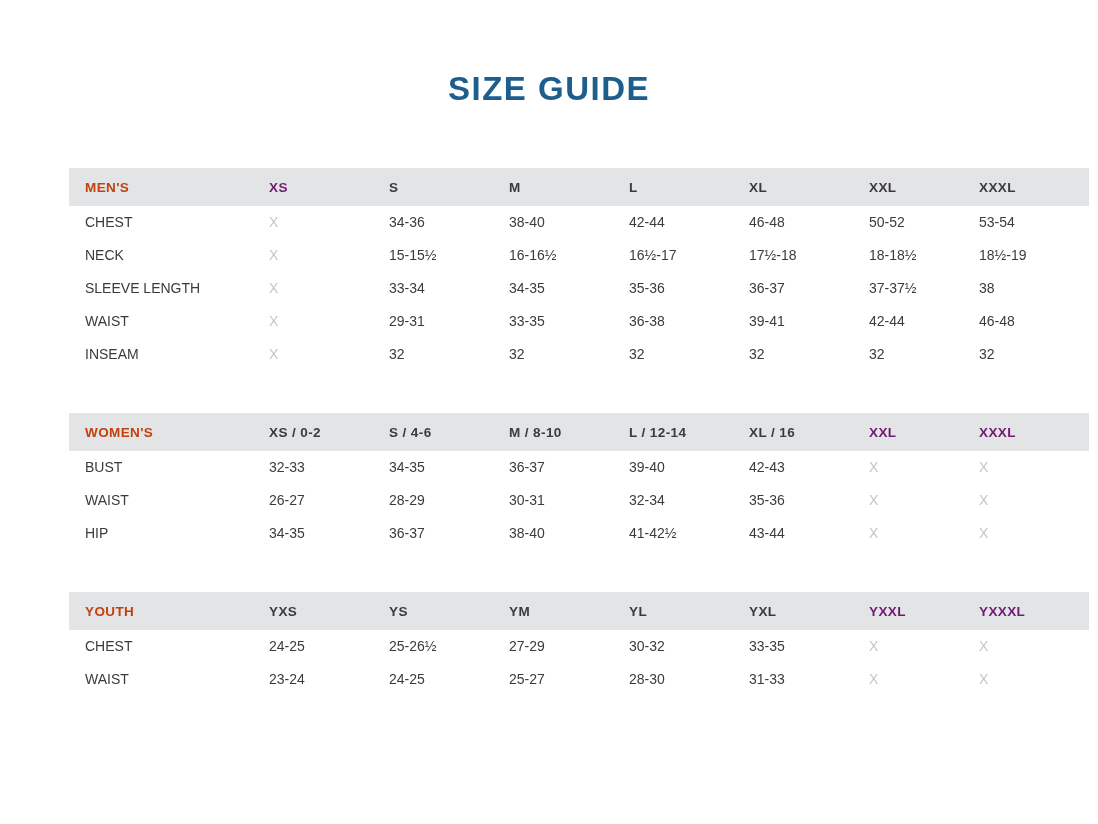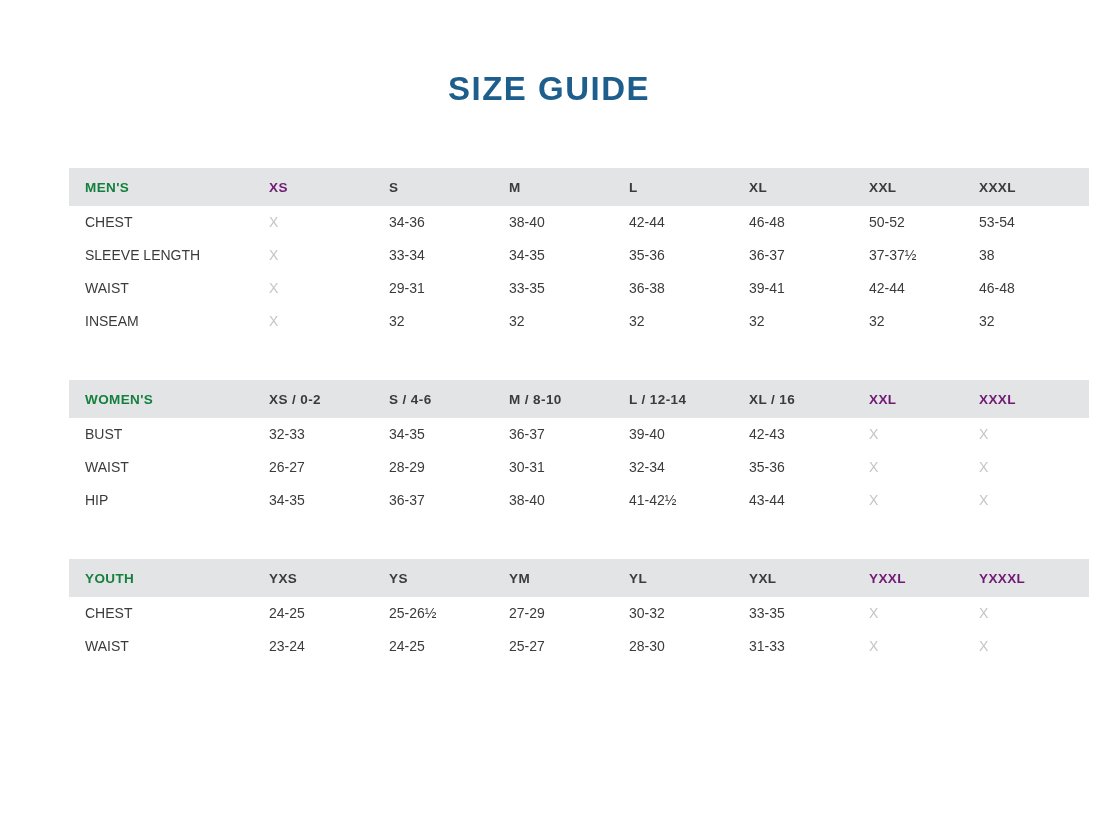--- a/index.html
+++ b/index.html
@@ -51,21 +51,21 @@
   .tbl-wrap {
     margin-bottom: 42px;
   }
   thead tr {
     background: #e3e4e6;
   }
   th {
     text-align: left;
     font-size: 13.5px;
     font-weight: bold;
-    color: #15803d;
+    color: #c2410c;
     padding: 9px 0 9px 0;
     letter-spacing: 0.4px;
     height: 20px;
     vertical-align: middle;
   }
   th.sizehdr {
     color: #3b3b3b;
   }
   th.dim {
     color: #701a75;
@@ -133,20 +133,30 @@
           <tbody>
             <tr>
               <td>CHEST</td>
               <td class="na">X</td>
               <td>34-36</td>
               <td>38-40</td>
               <td>42-44</td>
               <td>46-48</td>
               <td>50-52</td>
               <td>53-54</td>
+            </tr>
+            <tr>
+              <td>NECK</td>
+              <td class="na">X</td>
+              <td>15-15½</td>
+              <td>16-16½</td>
+              <td>16½-17</td>
+              <td>17½-18</td>
+              <td>18-18½</td>
+              <td>18½-19</td>
             </tr>
             <tr>
               <td>SLEEVE LENGTH</td>
               <td class="na">X</td>
               <td>33-34</td>
               <td>34-35</td>
               <td>35-36</td>
               <td>36-37</td>
               <td>37-37½</td>
               <td>38</td>

